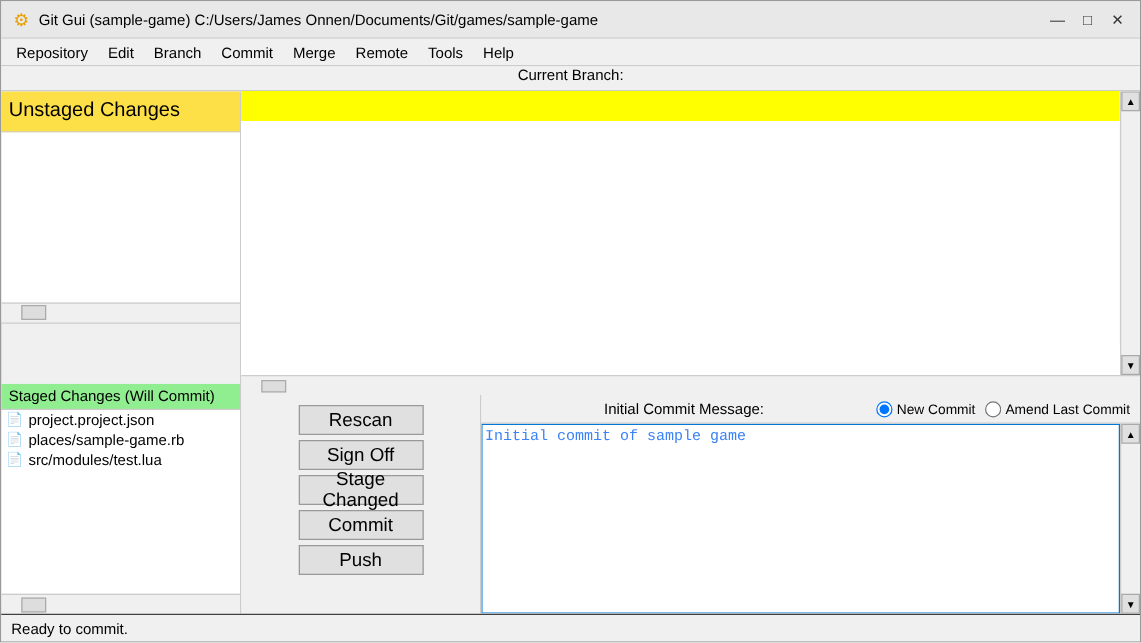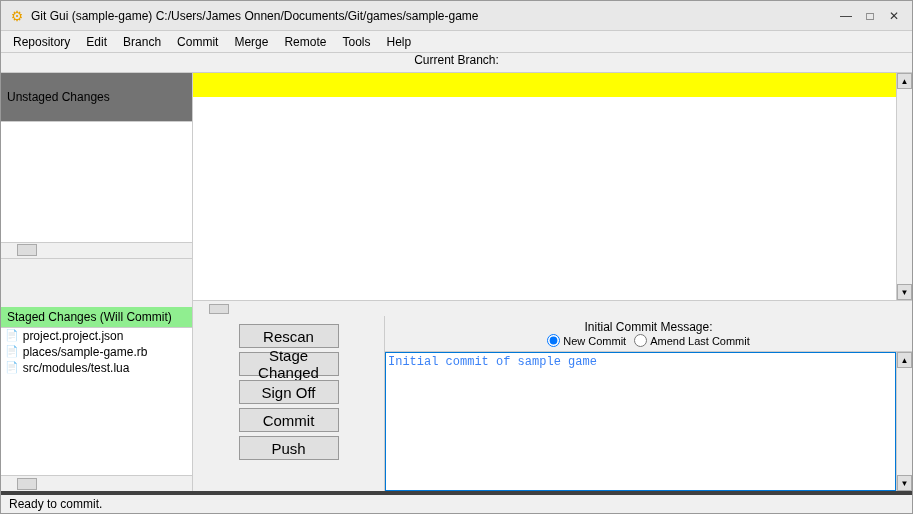--- a/index.html
+++ b/index.html
@@ -110,24 +110,24 @@
     }
 
     .panel-section {
       display: flex;
       flex-direction: column;
       flex: 1;
       overflow: hidden;
     }
 
     .section-header-unstaged {
-      background: #737373;
+      background: #fde047;
       color: #000;
-      padding: 17px 6px;
-      font-size: 12px;
+      padding: 7px 6px;
+      font-size: 16px;
       font-weight: normal;
       border-bottom: 1px solid #ccc;
     }
 
     .section-header-staged {
       background: #90ee90;
       color: #000;
       padding: 3px 6px;
       font-size: 12px;
       font-weight: normal;
@@ -190,21 +190,20 @@
       flex-direction: column;
       overflow: hidden;
     }
 
     .commit-header {
       display: flex;
       align-items: center;
       padding: 4px 8px;
       border-bottom: 1px solid #ccc;
       background: #f0f0f0;
-      flex-direction: column;
     }
 
     .commit-header-label {
       font-size: 12px;
       flex: 1;
       text-align: center;
     }
 
     .radio-group {
       display: flex;
@@ -229,21 +228,21 @@
       font-family: 'Courier New', monospace;
       font-size: 12px;
       color: #3b82f6;
       outline: none;
       border: 1px solid #0078d7;
     }
 
     .status-bar {
       height: 22px;
       background: #f0f0f0;
-      border-top: 4px solid #404040;
+      border-top: 1px solid #404040;
       display: flex;
       align-items: center;
       padding: 0 8px;
       font-size: 12px;
       flex-shrink: 0;
       text-align: center;
     }
 
     .file-list-scroll {
       flex: 1;
@@ -338,22 +337,22 @@
       </div>
 
       <div style="height:16px; background:#f0f0f0; border-top:1px solid #ccc; display:flex; align-items:center; padding:0 16px;">
         <div style="width:20px; height:10px; background:#ddd; border:1px solid #aaa;"></div>
       </div>
 
       <div class="bottom-section">
 
         <div class="action-buttons">
           <button class="action-btn">Rescan</button>
+          <button class="action-btn">Sign Off</button>
           <button class="action-btn">Stage Changed</button>
-          <button class="action-btn">Sign Off</button>
           <button class="action-btn">Commit</button>
           <button class="action-btn">Push</button>
         </div>
 
         <div class="commit-area">
           <div class="commit-header">
             <span class="commit-header-label">Initial Commit Message:</span>
             <div class="radio-group">
               <label class="radio-item">
                 <input type="radio" name="commit-type" checked="" style="">

